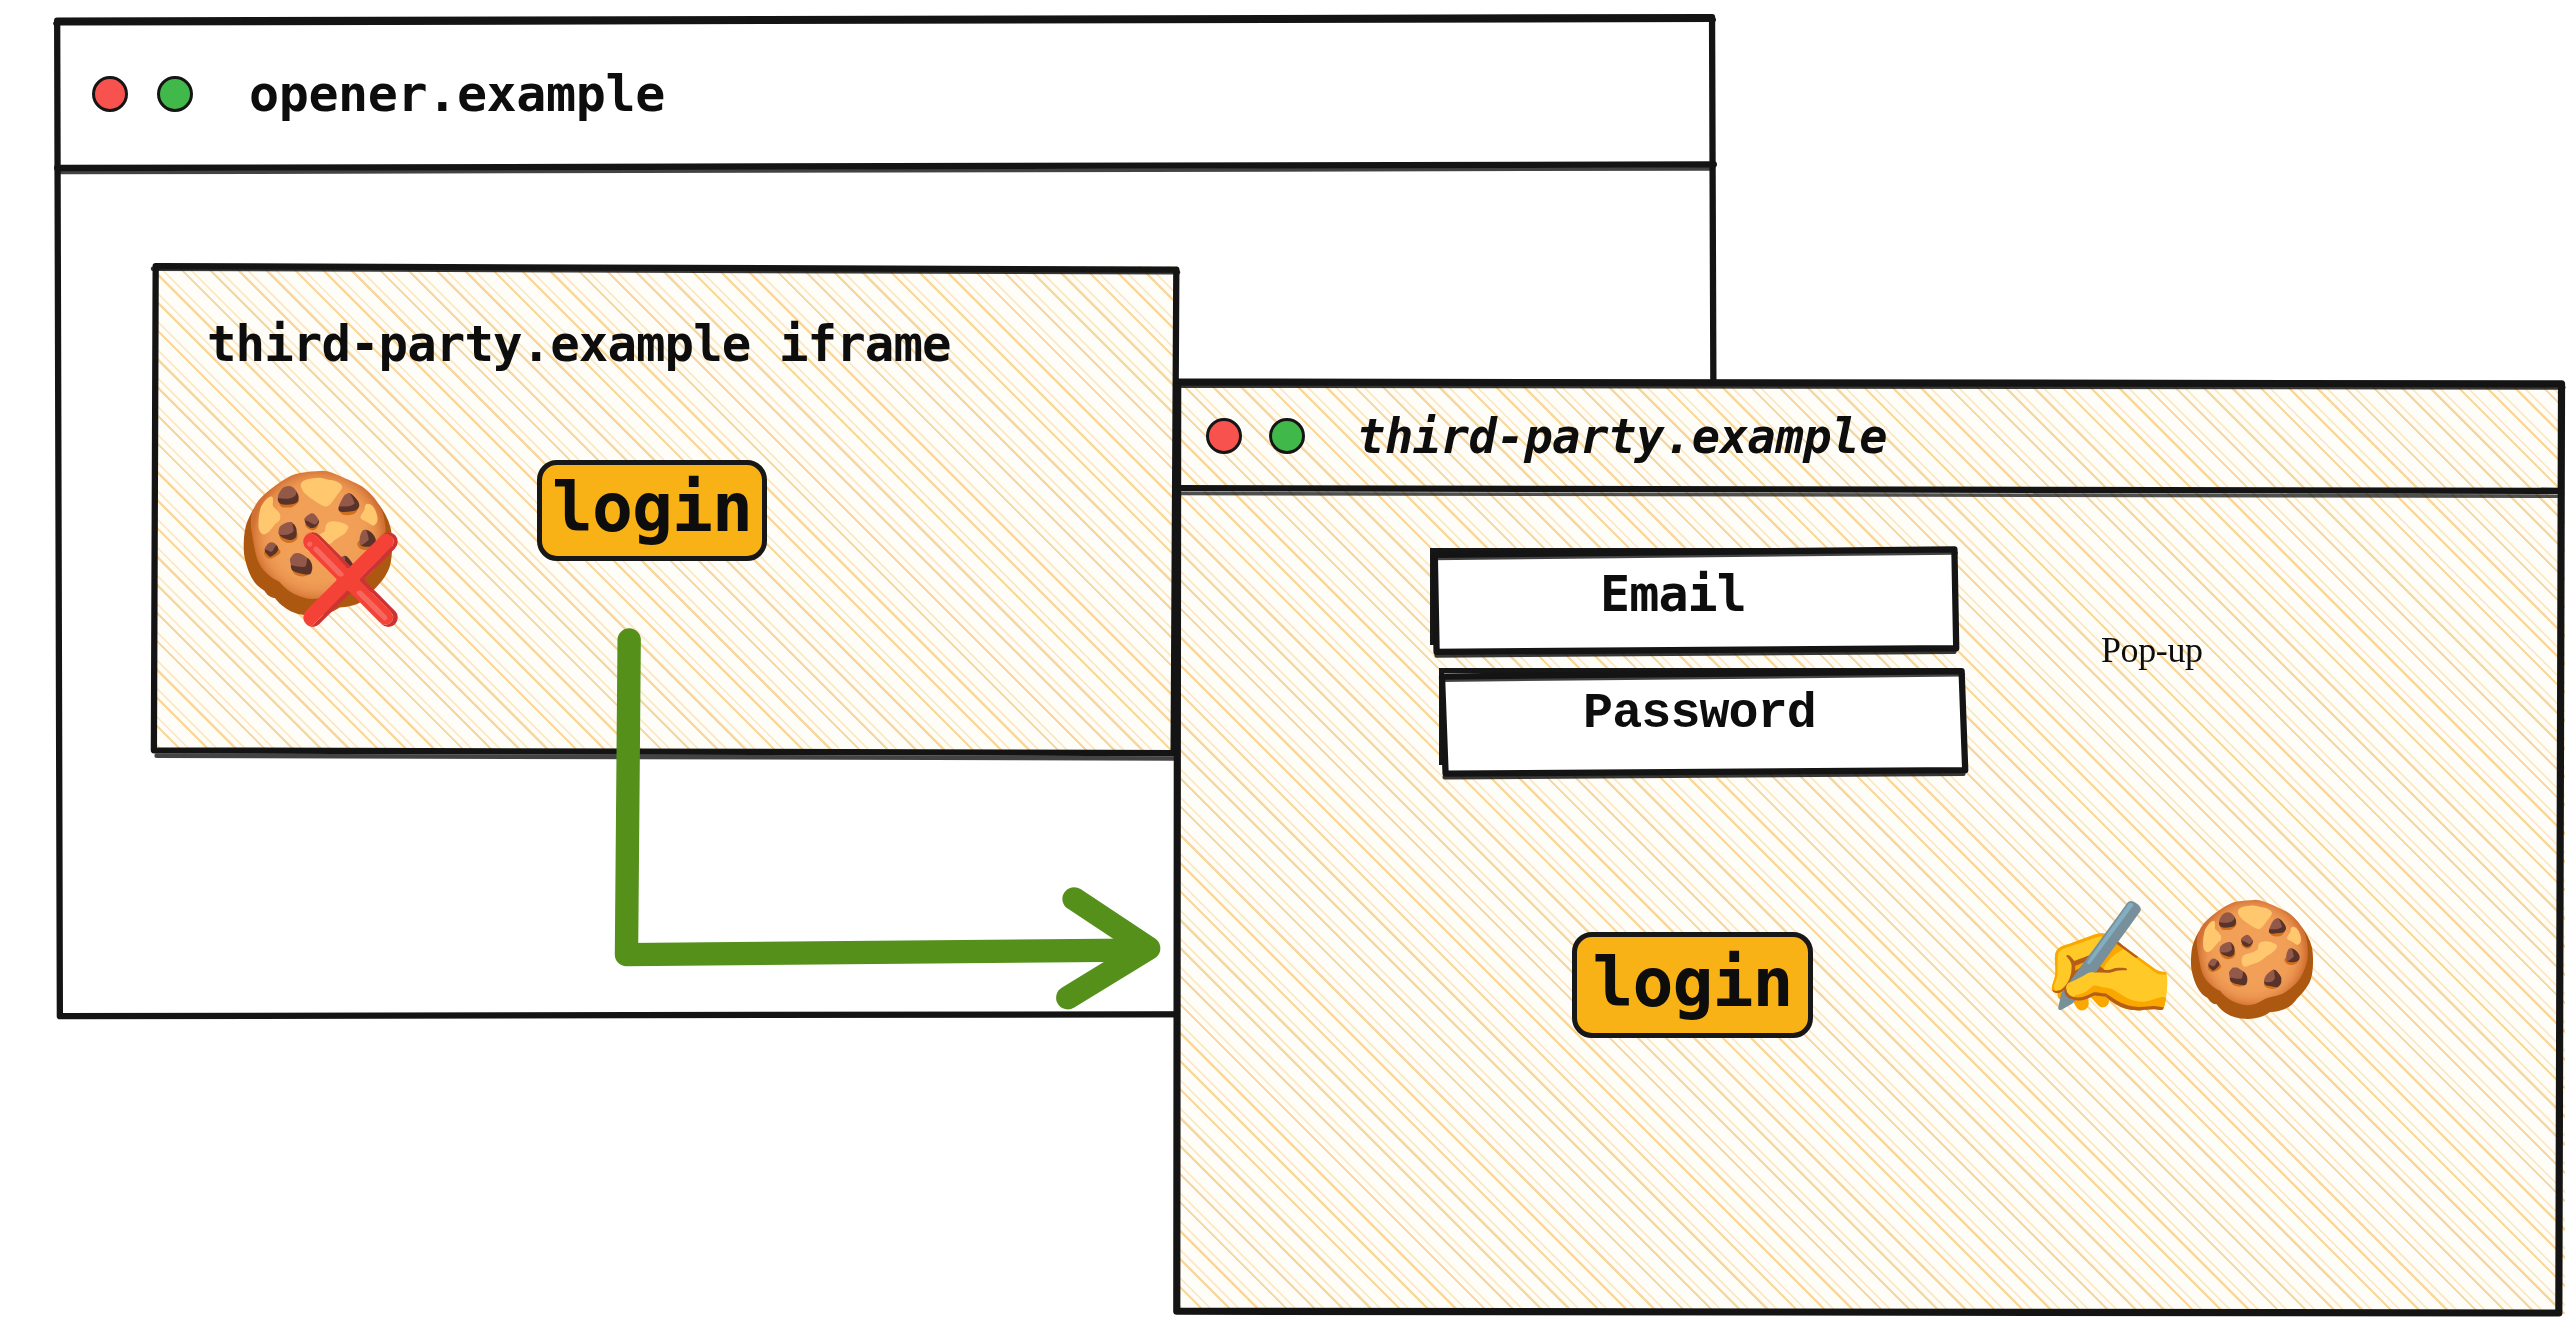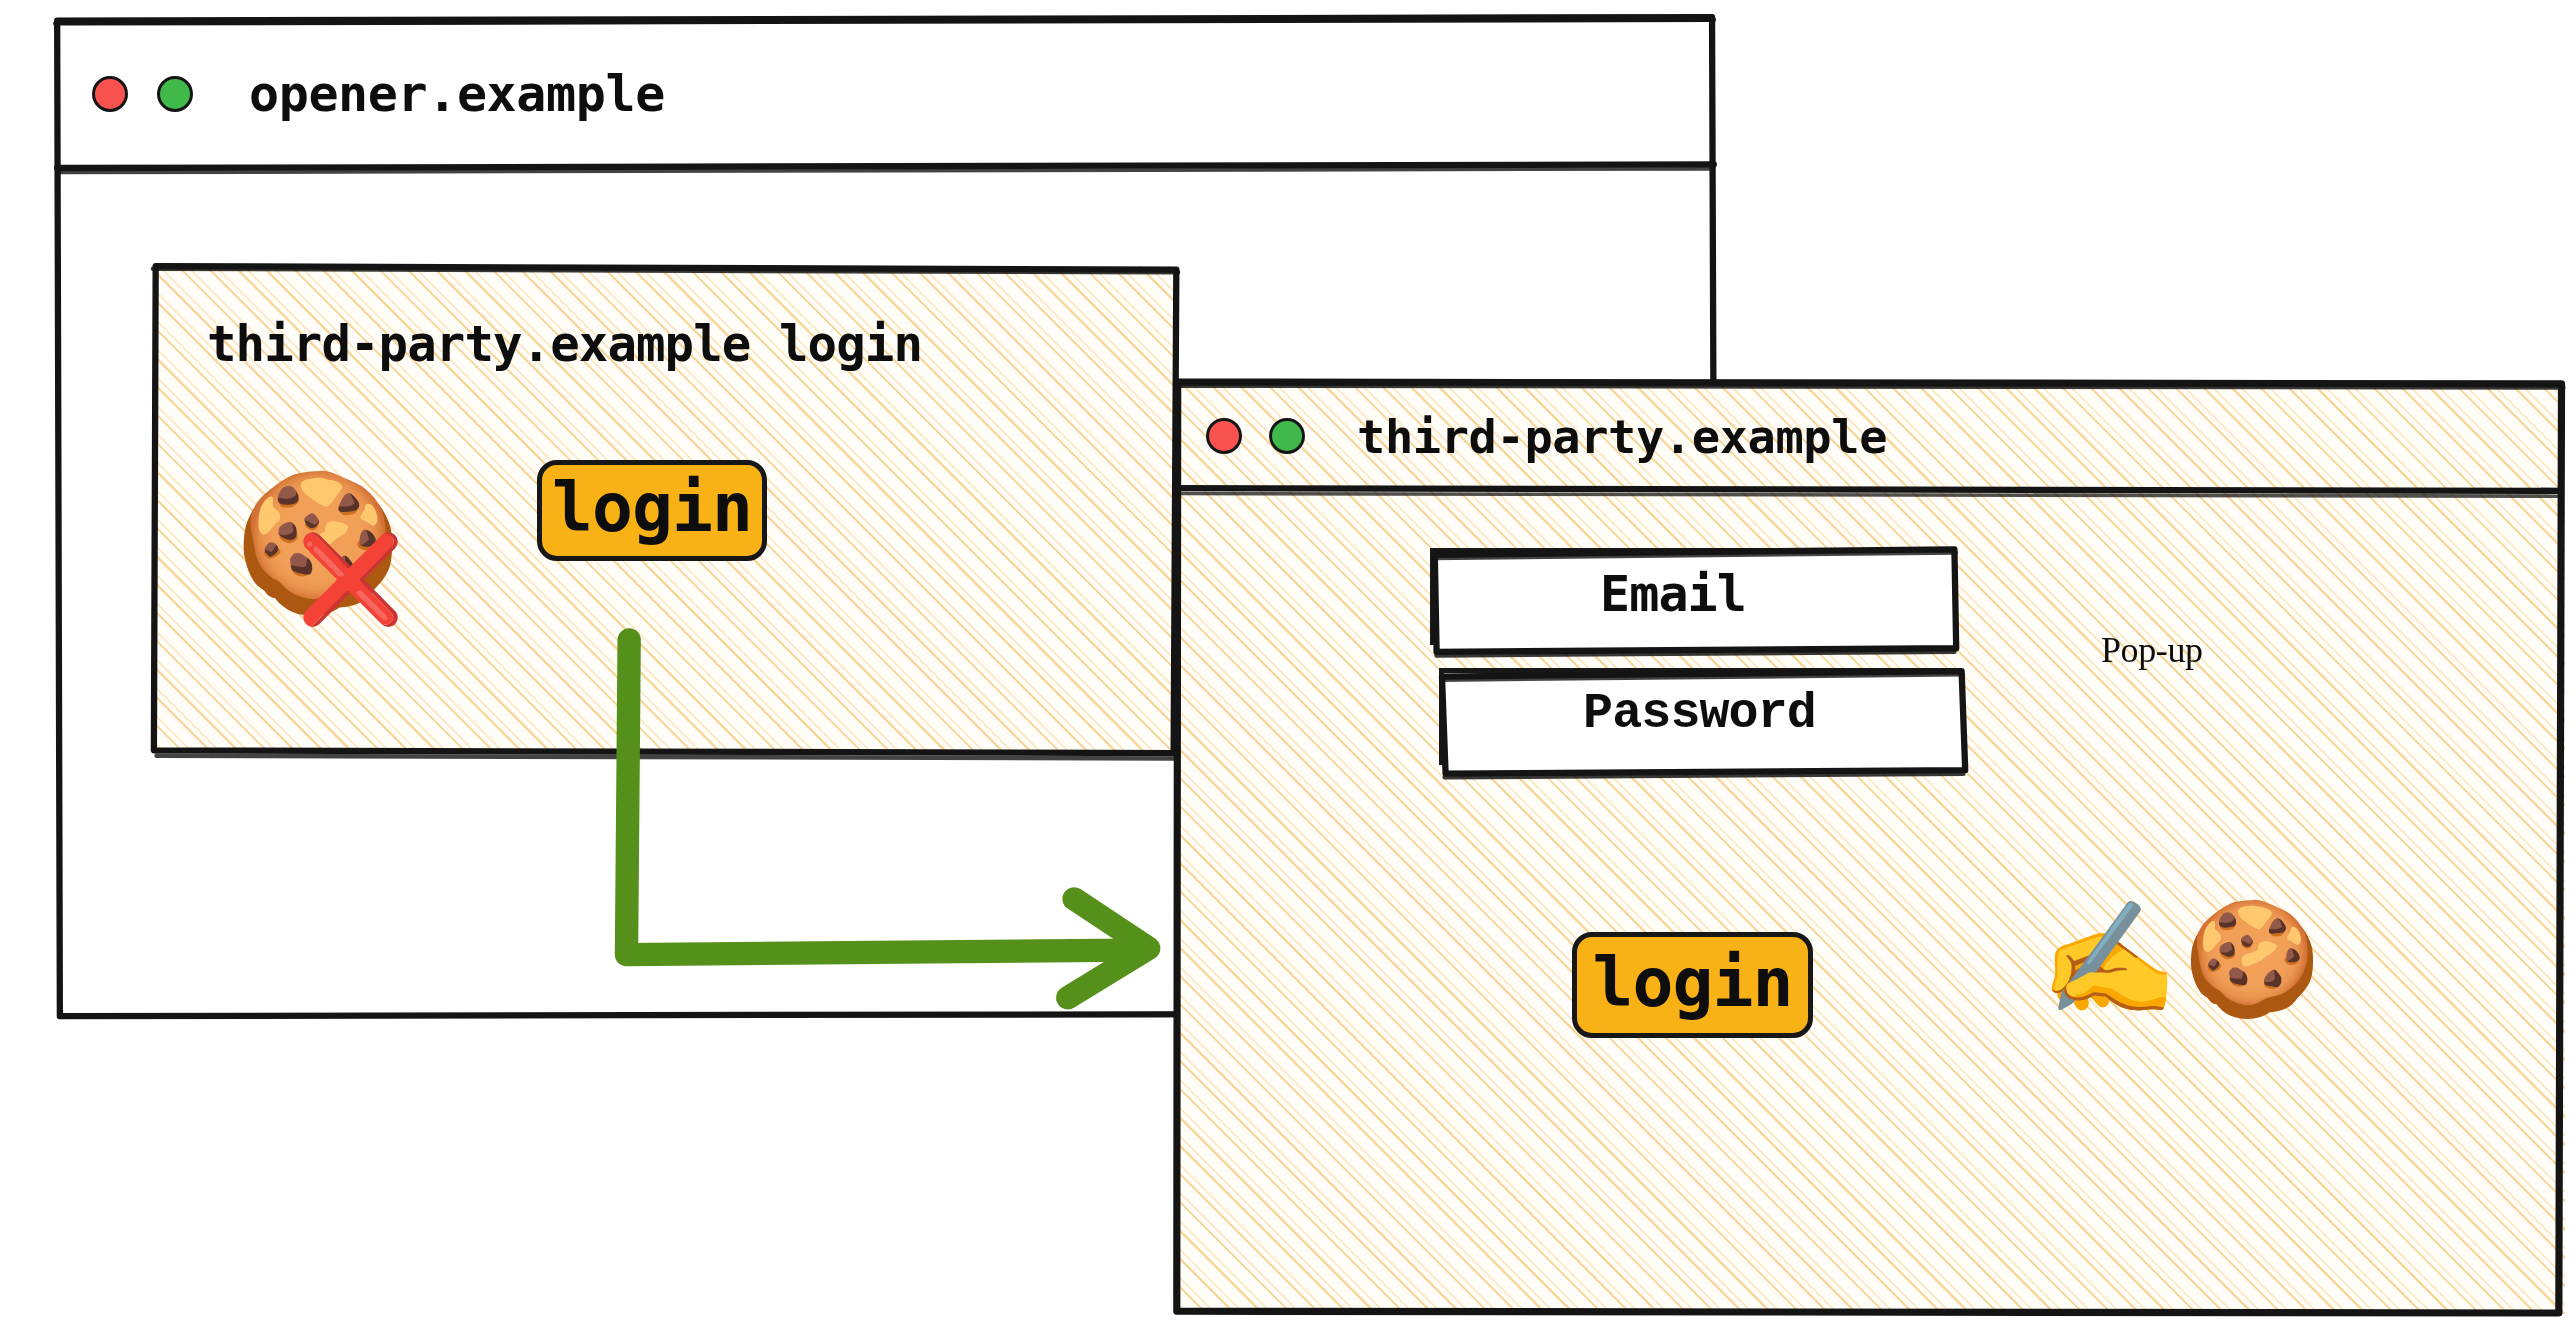--- a/index.html
+++ b/index.html
@@ -100,21 +100,21 @@
 
   .win-title {
     margin-left: 56px;
     font-family: "DejaVu Sans Mono", "Liberation Mono", monospace;
     font-size: 50px;
     font-weight: 700;
     color: #0d0d0d;
     letter-spacing: -0.4px;
     white-space: nowrap;
   }
-  .popup-window .win-title { margin-left: 52px; font-size: 47px; }
+  .popup-window .win-title { margin-left: 52px; font-size: 47px; font-style: italic; }
 
   .win-body {
     position: absolute;
     left: 0;
     top: 147px;
     right: 0;
     bottom: 0;
   }
   .popup-window .win-body { top: 108px; }
 
@@ -283,21 +283,21 @@
     <div class="win-body">
 
       <div class="iframe-box hatch">
 
         <svg class="frame-svg" width="1044" height="510" viewBox="0 0 1162 567">
           <path d="M13 12 L1149 16 L1146 554 L11 551 Z" fill="none" stroke="#141414" stroke-width="7" stroke-linecap="round" stroke-linejoin="round"></path>
           <path d="M10 15 L1151 19" fill="none" stroke="#141414" stroke-width="5" stroke-linecap="round" opacity="0.85"></path>
           <path d="M14 557 L1148 560" fill="none" stroke="#141414" stroke-width="5" stroke-linecap="round" opacity="0.8"></path>
         </svg>
 
-        <span class="iframe-label">third-party.example login</span>
+        <span class="iframe-label">third-party.example iframe</span>
 
         <div class="emoji cookie-blocked">
           <span class="cookie-glyph">🍪</span>
           <span class="x-glyph">❌</span>
         </div>
 
         <div class="login-btn iframe-login">login</div>
       </div>
 
     </div>

